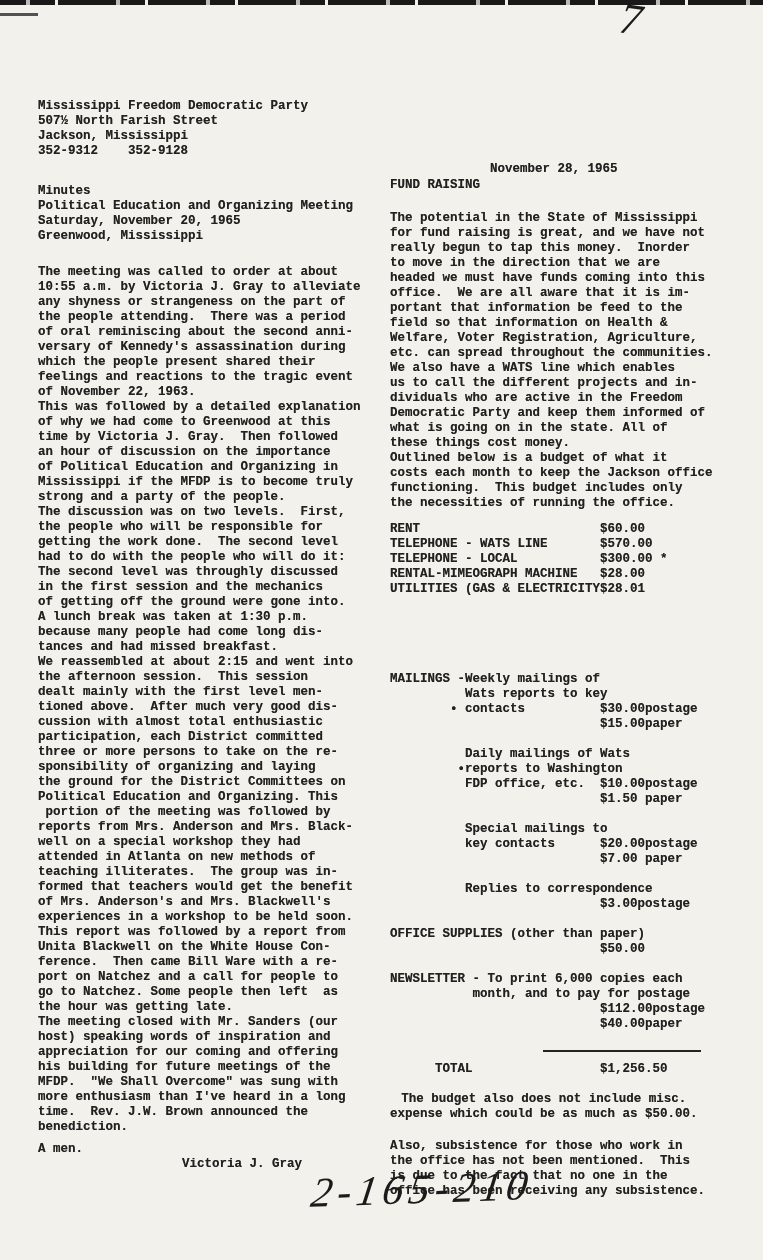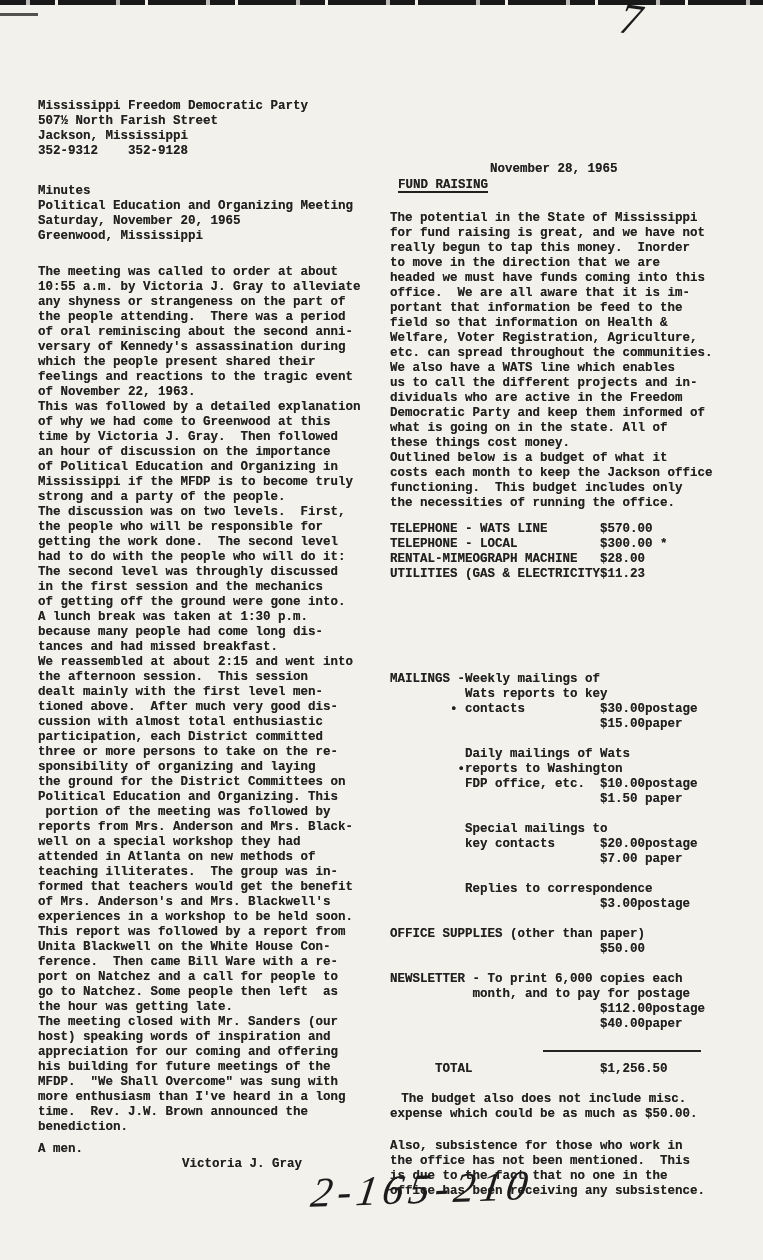--- a/index.html
+++ b/index.html
@@ -35,21 +35,21 @@
   #hw-footer{top:1182px;left:312px;font-size:42px;letter-spacing:5px;transform:skewX(-10deg) rotate(-2deg);}
   
   #col-left{left:38px;top:16px;width:345px;height:1260px;}
   #col-right{left:390px;top:0;width:372px;height:1260px;}
   #letterhead{top:83px;left:0;}
   #minutes-heading{top:168px;left:0;}
   #minutes-body{top:249px;left:0;}
   #closing-amen{top:1126px;left:0;}
   #signature{top:1141px;left:144px;}
   #date-line{top:134px;left:100px;margin-top:28px;}
-  #fund-raising-heading{top:178px;left:8px;text-decoration:underline;text-underline-offset:3px;text-decoration-thickness:1.5px;}
+  #fund-raising-heading{top:178px;left:0;text-underline-offset:3px;text-decoration-thickness:1.5px;}
   #fund-raising-intro{top:211px;left:0;}
   #budget-table{top:522px;left:0;}
   .budget-row{display:flex;height:15px;}
   .budget-label{width:210px;flex:none;white-space:pre;}
   .budget-amount{white-space:pre;}
   #budget-footnote{top:614px;left:0;}
   #budget-detail{top:672px;left:0;}
   #total-underline{top:1050px;left:153px;width:158px;border-top:2px solid #242424;}
   #total-row{top:1062px;left:0;display:flex;}
   #total-label{margin-left:45px;width:165px;flex:none;}
@@ -156,34 +156,38 @@
 Democratic Party and keep them informed of
 what is going on in the state. All of
 these things cost money.
 Outlined below is a budget of what it
 costs each month to keep the Jackson office
 functioning.  This budget includes only
 the necessities of running the office.</div>
 
     <div id="budget-table" class="abs">
       <div class="budget-row">
+        <span class="budget-label">RENT</span>
+        <span class="budget-amount">$60.00</span>
+      </div>
+      <div class="budget-row">
         <span class="budget-label">TELEPHONE - WATS LINE</span>
         <span class="budget-amount">$570.00</span>
       </div>
       <div class="budget-row">
         <span class="budget-label">TELEPHONE - LOCAL</span>
         <span class="budget-amount">$300.00 *</span>
       </div>
       <div class="budget-row">
         <span class="budget-label">RENTAL-MIMEOGRAPH MACHINE</span>
         <span class="budget-amount">$28.00</span>
       </div>
       <div class="budget-row">
         <span class="budget-label">UTILITIES (GAS &amp; ELECTRICITY</span>
-        <span class="budget-amount">$11.23</span>
+        <span class="budget-amount">$28.01</span>
       </div>
     </div>
 
 
     <div id="budget-detail" class="abs lines">MAILINGS -Weekly mailings of
           Wats reports to key
         • contacts          $30.00postage
                             $15.00paper
 
           Daily mailings of Wats

